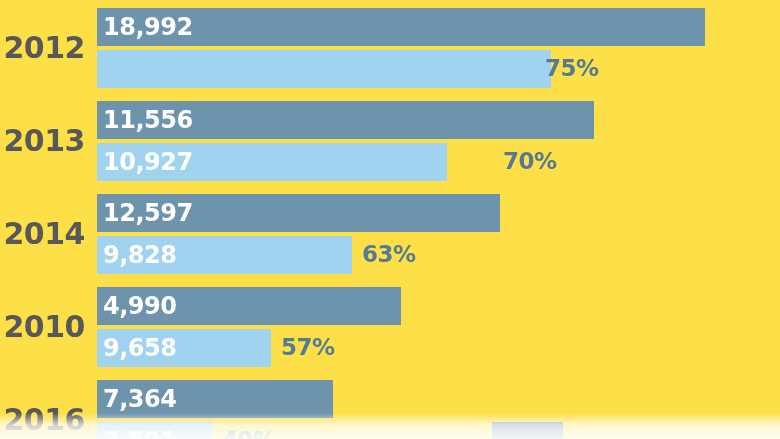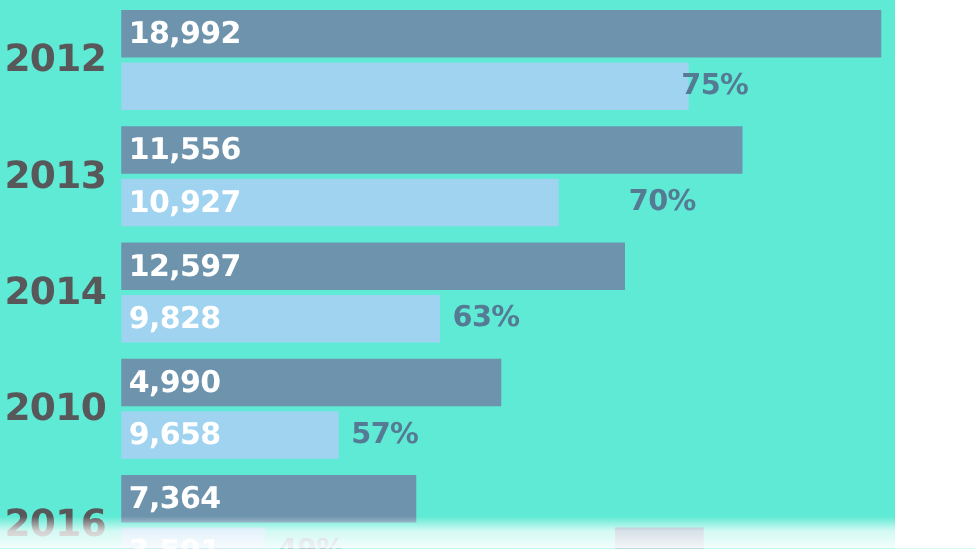--- a/index.html
+++ b/index.html
@@ -10,23 +10,23 @@
   body {
     width: 780px;
     height: 439px;
     background: #ffffff;
     font-family: "Liberation Sans", sans-serif;
     overflow: hidden;
   }
 
   #chart-root {
     position: relative;
-    width: 716px;
+    width: 780px;
     height: 439px;
-    background: #5eead4;
+    background: #fde047;
     overflow: hidden;
   }
 
   
   .year-row {
     position: absolute;
     left: 0;
     width: 780px;
   }
 

